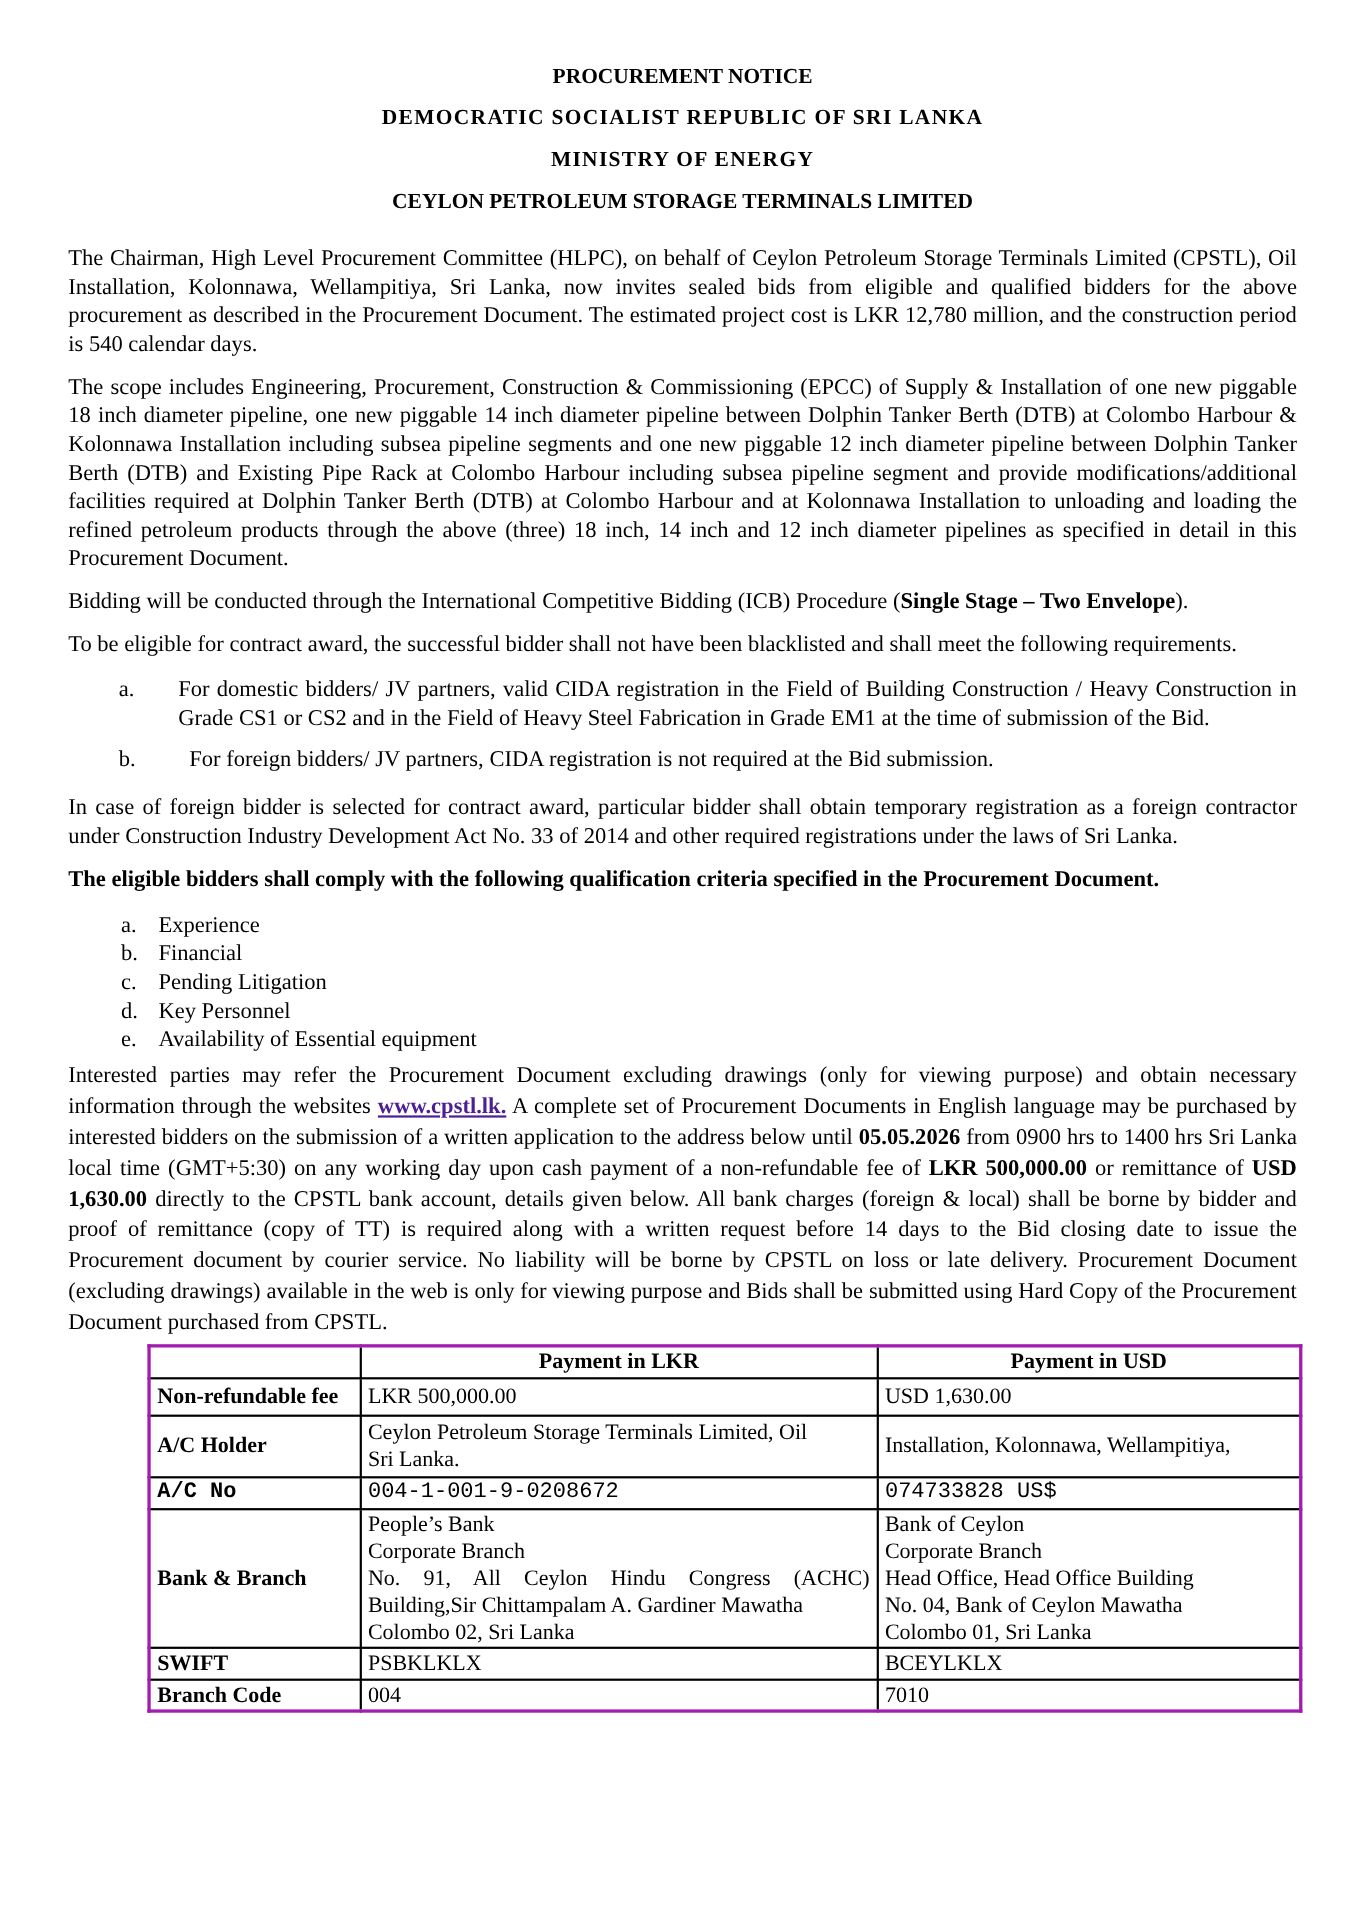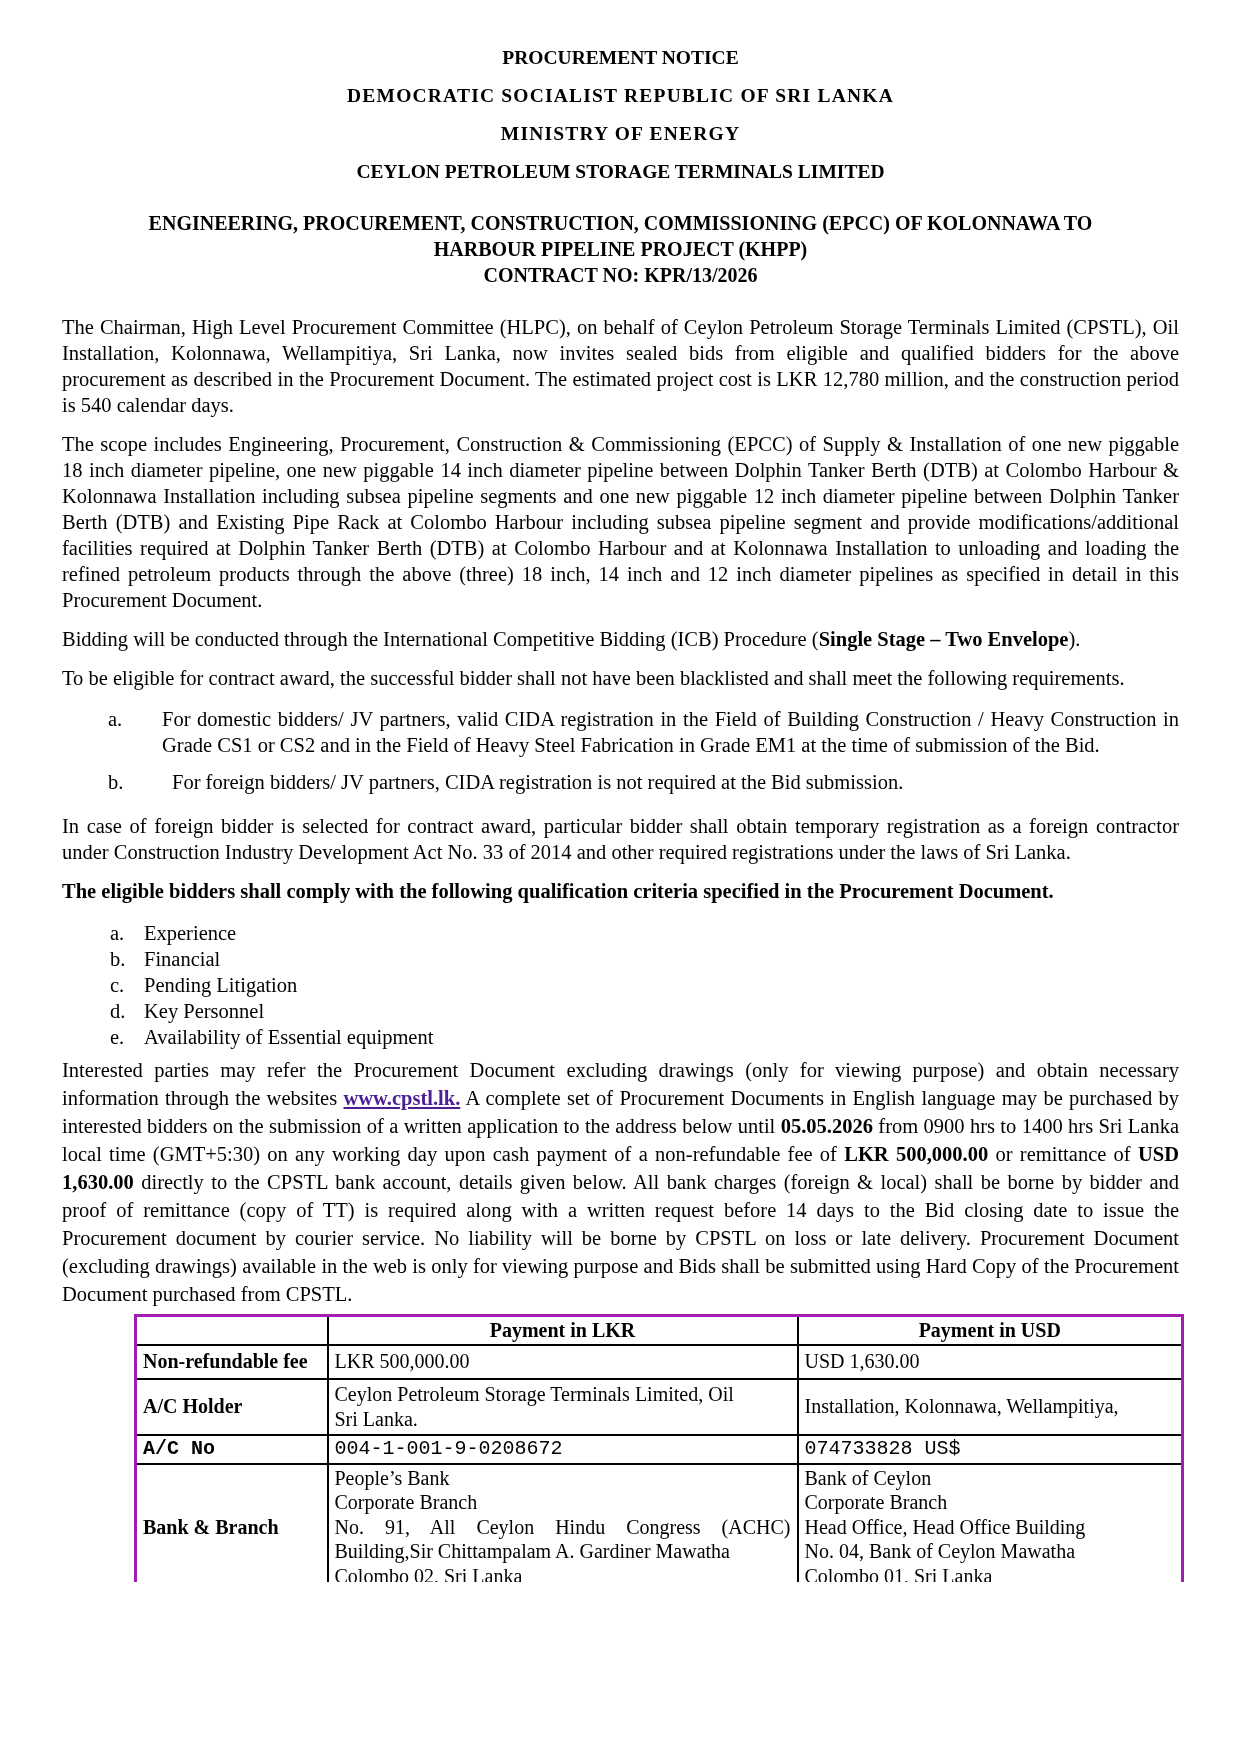--- a/index.html
+++ b/index.html
@@ -1,21 +1,21 @@
 <!DOCTYPE html>
 <html><head>
 <meta charset="utf-8">
 <style>
   * { box-sizing: border-box; margin: 0; padding: 0; }
   html, body { background: #ffffff; }
   .page {
     position: relative;
     width: 1241px;
     height: 1582px;
-    margin: 0 auto;
+    margin: 12px auto;
     background: #ffffff;
     color: #000000;
     font-family: "Liberation Serif", "DejaVu Serif", serif;
     font-size: 20.5px;
     padding: 46px 62px 0 62px;
     overflow: hidden;
   }
   .doc-heading {
     text-align: center;
     font-weight: bold;
@@ -94,25 +94,20 @@
 </head>
 <body>
 
 <div class="page">
 
   <div class="doc-heading">PROCUREMENT NOTICE</div>
   <div class="doc-heading ls">DEMOCRATIC SOCIALIST REPUBLIC OF SRI LANKA</div>
   <div class="doc-heading ls">MINISTRY OF ENERGY</div>
   <div class="doc-heading last">CEYLON PETROLEUM STORAGE TERMINALS LIMITED</div>
 
-  <div class="project-heading">
-    <div>ENGINEERING, PROCUREMENT, CONSTRUCTION, COMMISSIONING (EPCC) OF KOLONNAWA TO</div>
-    <div>HARBOUR PIPELINE PROJECT (KHPP)</div>
-    <div>CONTRACT NO: KPR/13/2026</div>
-  </div>
 
   <p class="para">The Chairman, High Level Procurement Committee (HLPC), on behalf of Ceylon Petroleum Storage Terminals Limited (CPSTL), Oil Installation, Kolonnawa, Wellampitiya, Sri Lanka, now invites sealed bids from eligible and qualified bidders for the above procurement as described in the Procurement Document. The estimated project cost is LKR 12,780 million, and the construction period is 540 calendar days.</p>
 
   <p class="para">The scope includes Engineering, Procurement, Construction &amp; Commissioning (EPCC) of Supply &amp; Installation of one new piggable 18 inch diameter pipeline, one new piggable 14 inch diameter pipeline between Dolphin Tanker Berth (DTB) at Colombo Harbour &amp; Kolonnawa Installation including subsea pipeline segments and one new piggable 12 inch diameter pipeline between Dolphin Tanker Berth (DTB) and Existing Pipe Rack at Colombo Harbour including subsea pipeline segment and provide modifications/additional facilities required at Dolphin Tanker Berth (DTB) at Colombo Harbour and at Kolonnawa Installation to unloading and loading the refined petroleum products through the above (three) 18 inch, 14 inch and 12 inch diameter pipelines as specified in detail in this Procurement Document.</p>
 
   <p class="para"><span>Bidding will be conducted through the International Competitive Bidding (ICB) Procedure (</span><span class="b">Single Stage – Two Envelope</span><span>).</span></p>
 
   <p class="para">To be eligible for contract award, the successful bidder shall not have been blacklisted and shall meet the following requirements.</p>
 
   <div class="list-row item-a">

